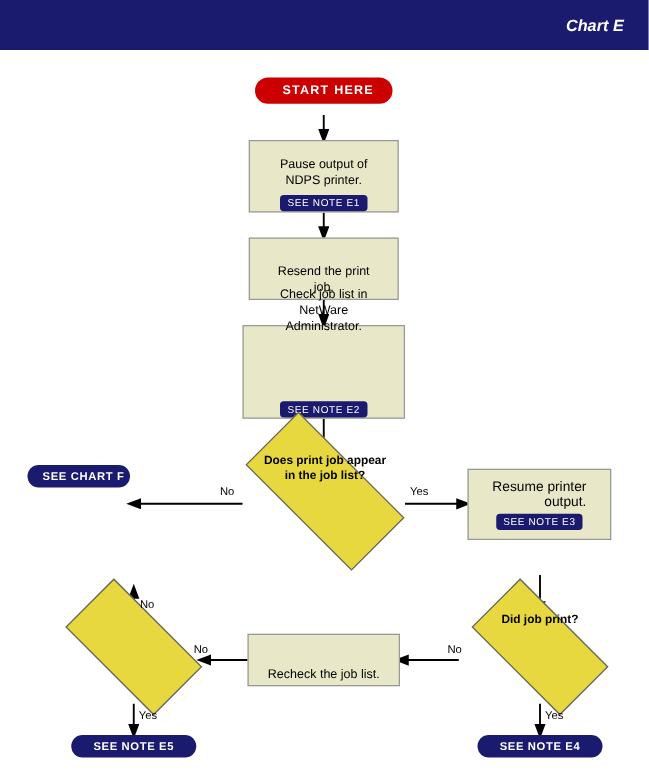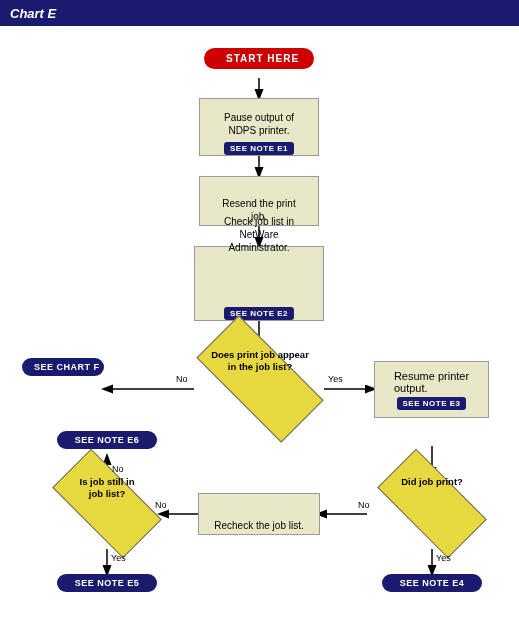--- a/index.html
+++ b/index.html
@@ -7,26 +7,26 @@
       width: 519px;
       height: 621px;
       background: #fff;
       font-family: Arial, sans-serif;
       font-size: 11px;
       overflow: hidden;
     }
 
     .header {
       display: flex;
-      justify-content: space-between;
+      justify-content: flex-end;
       align-items: center;
       background: #1a1a6e;
       color: #fff;
-      padding: 4px 10px;
-      height: 26px;
+      padding: 4px 20px;
+      height: 40px;
     }
 
     .header-title {
       font-weight: bold;
       font-size: 13px;
       font-style: italic;
     }
 
     .header-subtitle {
       font-weight: bold;
@@ -73,21 +73,21 @@
     .flow-box .box-text {
       font-size: 10px;
       line-height: 1.3;
       padding: 2px 4px;
     }
 
     .note-badge {
       background: #1a1a6e;
       color: #fff;
       font-size: 8px;
-      font-weight: bold;
+      font-weight: normal;
       padding: 2px 6px;
       border-radius: 3px;
       margin-top: 3px;
       letter-spacing: 0.5px;
     }
 
     
     .diamond-container {
       position: absolute;
       display: flex;
@@ -144,21 +144,21 @@
       position: absolute;
       font-size: 9px;
       color: #000;
     }
 
     
     .resume-box {
       position: absolute;
       background: #e8e8c8;
       border: 1.5px solid #999;
-      text-align: left;
+      text-align: right;
       display: flex;
       flex-direction: column;
       align-items: center;
       justify-content: center;
     }
   </style>
 </head>
 <body>
 
 <div class="header">
@@ -232,38 +232,34 @@
     <div class="diamond" style="width:100px; height:55px;"></div>
     <div class="diamond-text">Did job print?</div>
   </div>
 
   <div class="flow-box" style="top:467px; left:198px; width:122px; height:42px;">
     <div class="box-text">Recheck the job list.</div>
   </div>
 
   <div class="diamond-container" style="top:450px; left:47px; width:120px; height:72px;">
     <div class="diamond" style="width:100px; height:55px;"></div>
-    <div class="diamond-text">Is job still in<br>job list?</div>
   </div>
 
   <div class="pill-btn" style="top:332px; left:22px; width:82px;">
     <span>SEE  CHART F</span>
   </div>
 
   <div class="pill-btn" style="top:548px; left:382px; width:100px;">
     <span>SEE NOTE  E4</span>
   </div>
 
   <div class="pill-btn" style="top:548px; left:57px; width:100px;">
     <span>SEE NOTE  E5</span>
   </div>
 
-  <div class="pill-btn" style="top:405px; left:57px; width:100px;">
-    <span>SEE NOTE  E6</span>
-  </div>
 
   <div class="arrow-label" style="top:348px; left:328px;">
     <span>Yes</span>
   </div>
 
   <div class="arrow-label" style="top:348px; left:176px;">
     <span>No</span>
   </div>
 
   <div class="arrow-label" style="top:474px; left:358px;">

